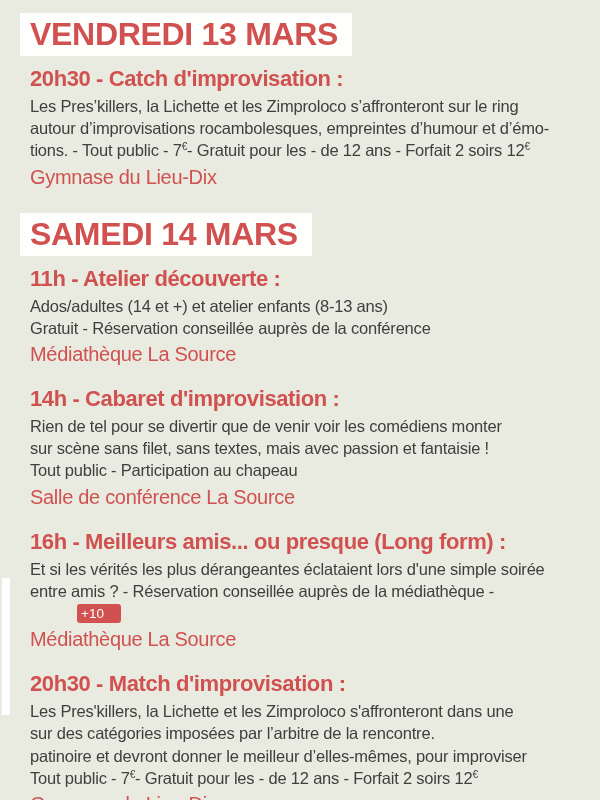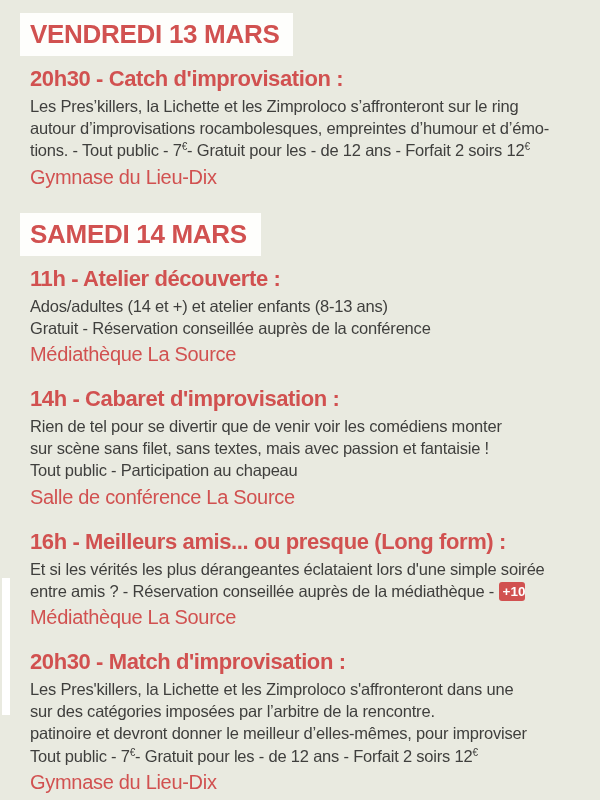--- a/index.html
+++ b/index.html
@@ -23,21 +23,21 @@
   .content {
     position:relative;
     padding:13px 26px 0 30px;
   }
   .day-header-row { margin:0 0 10px 0; }
   .day-header {
     display:inline-block;
     background:#fefefc;
     color:#d15150;
     font-weight:bold;
-    font-size:26px;
+    font-size:32px;
     line-height:24px;
     letter-spacing:-0.3px;
     padding:9px 14px 10px 10px;
     margin-left:-10px;
   }
   .day + .day { margin-top:24px; }
   .event + .event { margin-top:20px; }
   .event-title {
     color:#d15150;
     font-weight:bold;
@@ -54,27 +54,28 @@
   }
   .bline .sup {
     font-size:10px;
     vertical-align:super;
     line-height:0;
   }
   .bline .badge {
     display:inline-block;
     background:#d15150;
     color:#ffffff;
-    font-weight:bold;
+    font-weight:normal;
     font-size:13.5px;
     line-height:15px;
-    padding:2px 0 2px 4px;
+    padding:2px 17px 2px 4px;
     border-radius:3px;
     vertical-align:1px;
     letter-spacing:0;
+    margin-left:47px;
   }
   .venue {
     color:#d15150;
     font-weight:normal;
     font-size:20px;
     line-height:24px;
     letter-spacing:-0.3px;
     margin-top:3px;
   }
 </style>

